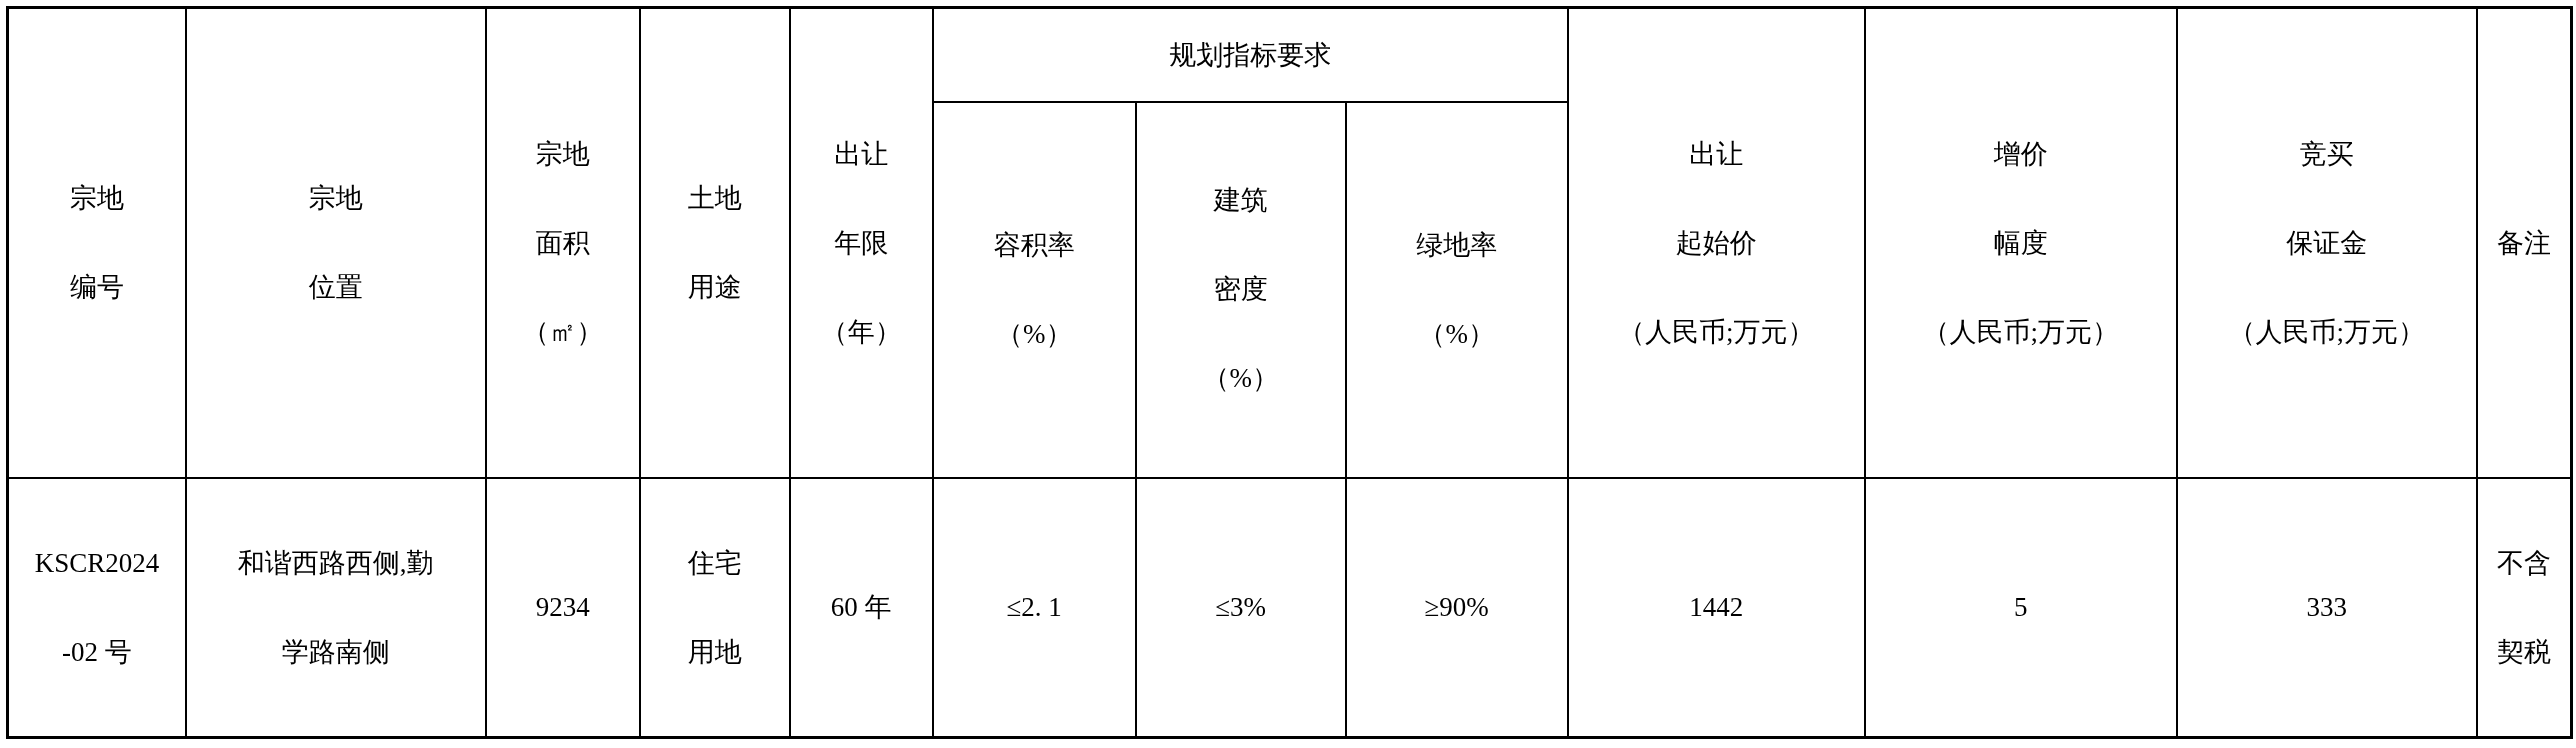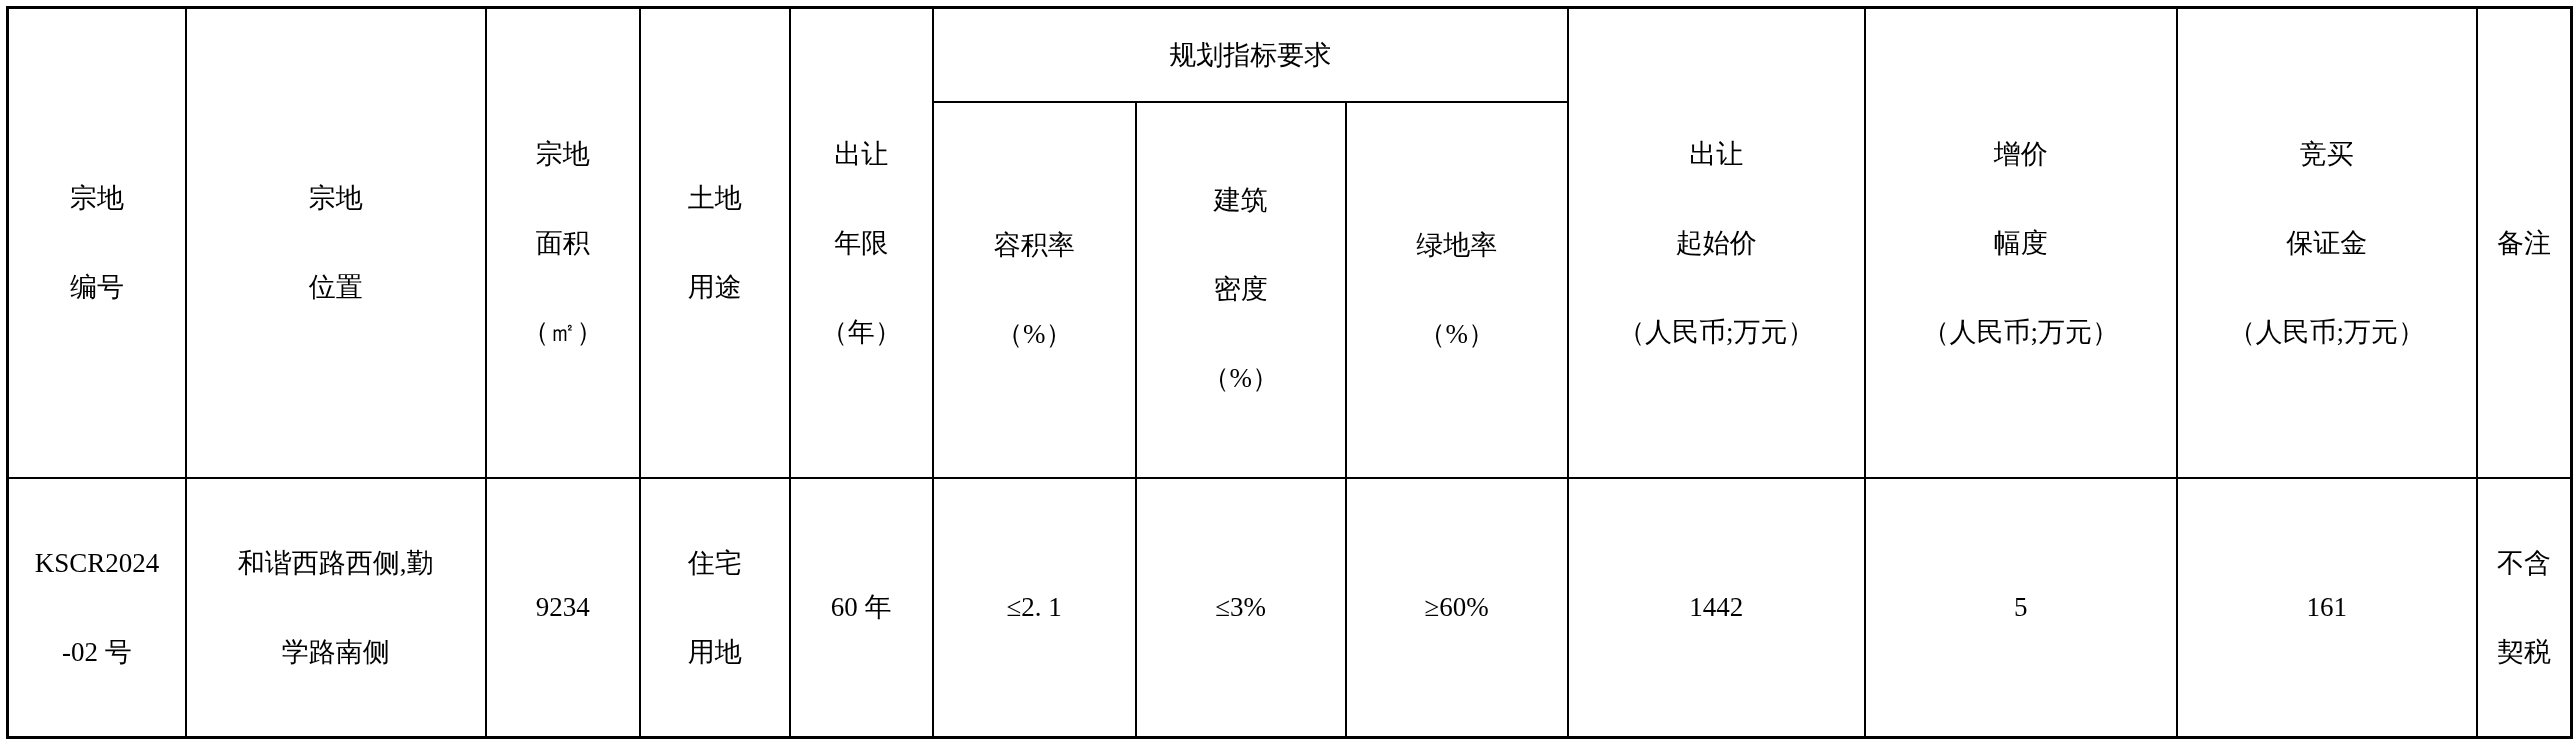--- a/index.html
+++ b/index.html
@@ -104,23 +104,23 @@
       <td>KSCR2024
 -02 号</td>
       <td>和谐西路西侧,勤
 学路南侧</td>
       <td>9234</td>
       <td>住宅
 用地</td>
       <td>60 年</td>
       <td>≤2. 1</td>
       <td>≤3%</td>
-      <td>≥60%</td>
+      <td>≥90%</td>
       <td>1442</td>
       <td>5</td>
-      <td>161</td>
+      <td>333</td>
       <td>不含
 契税</td>
     </tr>
   </tbody>
     </table>
 </div>
 
 
 </body></html>

